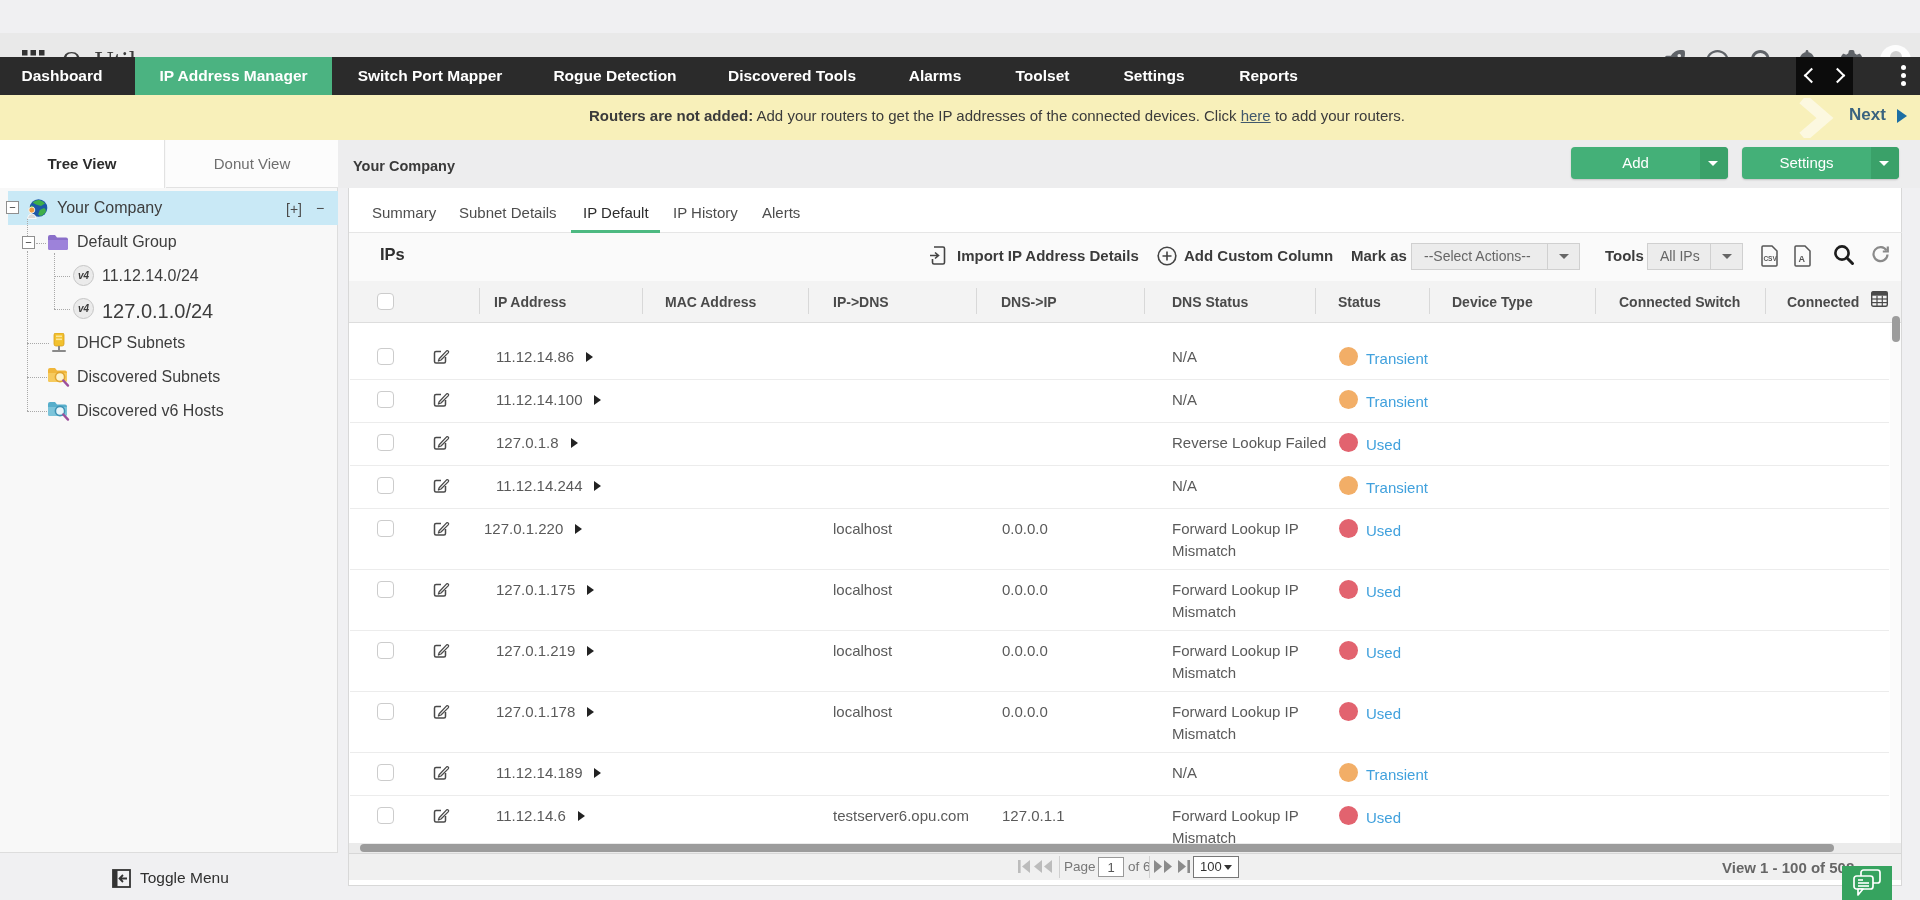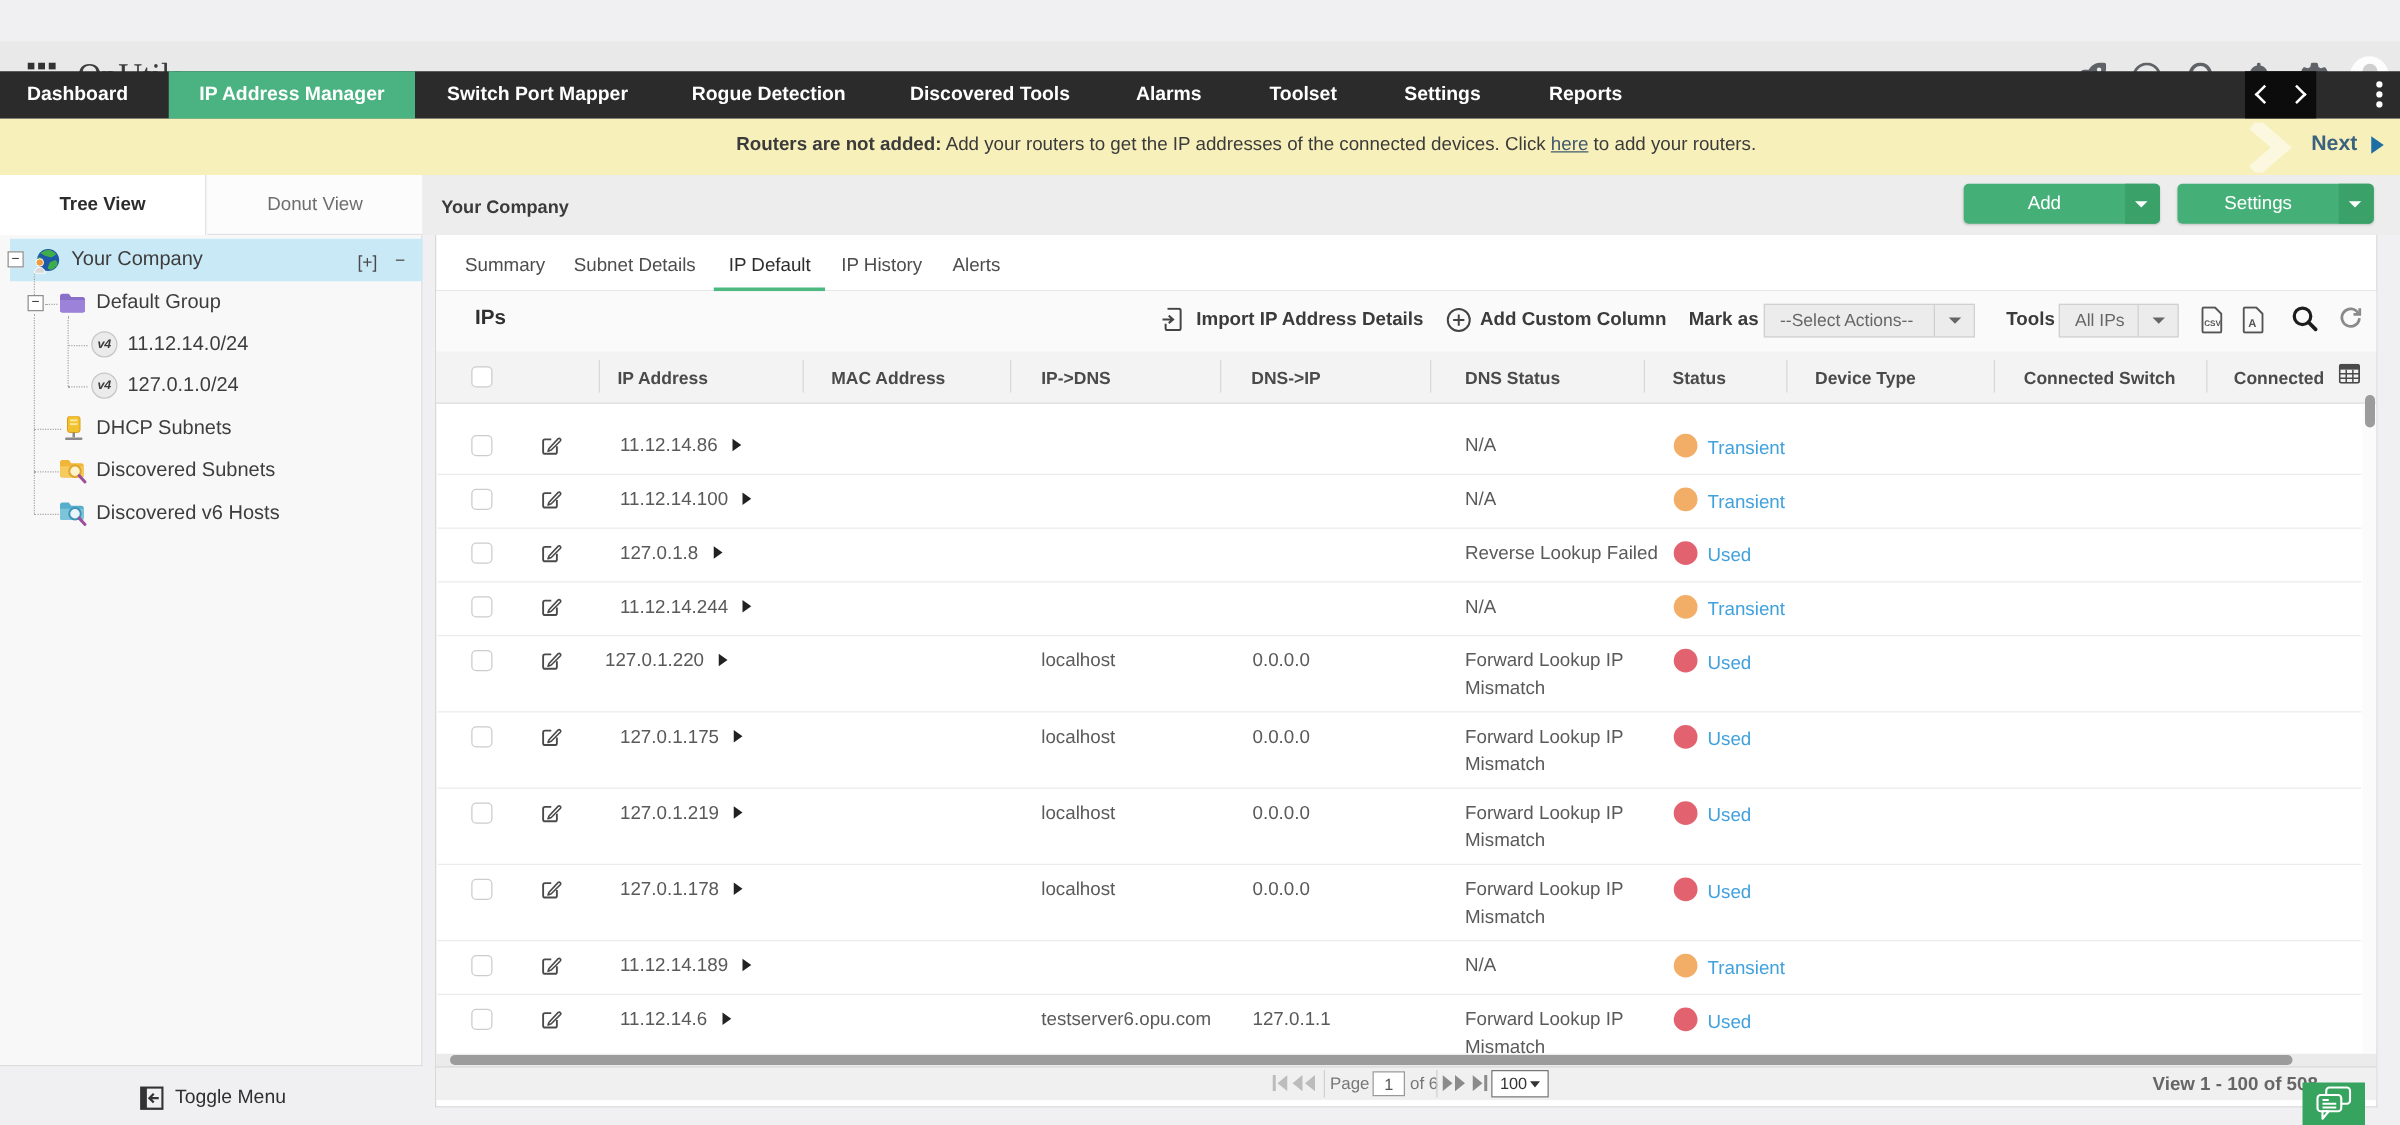--- a/index.html
+++ b/index.html
@@ -207,21 +207,21 @@
 <div class="trow" style="left:316px;top:200px;font-size:14px;color:#4a4a4a">−</div>
 <div class="expander" style="left:22px;top:236px">−</div>
 <svg class="abs" style="left:47px;top:234px" width="22" height="17" viewBox="0 0 22 17">
   <path d="M1 3 q0-2 2-2 h5 l2 2.5 h9 q2 0 2 2 V14 q0 2-2 2 H3 q-2 0-2-2 Z" fill="#8a6fc9"></path>
   <path d="M1 6 h20 V14 q0 2-2 2 H3 q-2 0-2-2 Z" fill="#9d82da"></path>
 </svg>
 <div class="trow" style="left:77px;top:233px;font-size:16px">Default Group</div>
 <div class="v4badge" style="left:73px;top:265px">v4</div>
 <div class="trow" style="left:102px;top:267px;font-size:16px">11.12.14.0/24</div>
 <div class="v4badge" style="left:73px;top:298px">v4</div>
-<div class="trow" style="left:102px;top:300px;font-size:16px">127.0.1.0/24</div>
+<div class="trow" style="left:102px;top:300px;font-size:20px">127.0.1.0/24</div>
 <svg class="abs" style="left:50px;top:333px" width="18" height="20" viewBox="0 0 18 20">
   <rect x="4" y="0" width="10" height="13" rx="2" fill="#f2c12e" stroke="#d89f1b" stroke-width="0.8"></rect>
   <rect x="6" y="2.5" width="6" height="1.6" fill="#fbe69a"></rect>
   <rect x="6" y="5.5" width="6" height="1.6" fill="#fbe69a"></rect>
   <rect x="8" y="13" width="2" height="4" fill="#8a8a8a"></rect>
   <rect x="2" y="17" width="14" height="2" rx="1" fill="#8a8a8a"></rect>
 </svg>
 <div class="trow" style="left:77px;top:334px;font-size:16px">DHCP Subnets</div>
 <svg class="abs" style="left:47px;top:367px" width="24" height="21" viewBox="0 0 24 21">
   <path d="M1 3 q0-2 2-2 h5 l2 2.5 h8 q2 0 2 2 V13 q0 2-2 2 H3 q-2 0-2-2 Z" fill="#f0b63a"></path>

